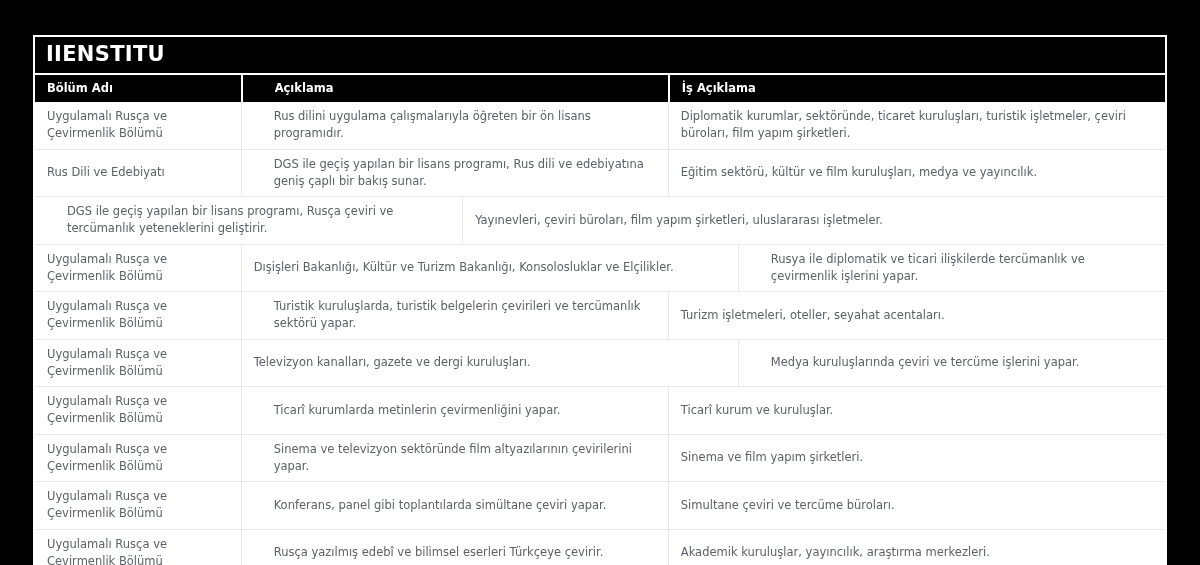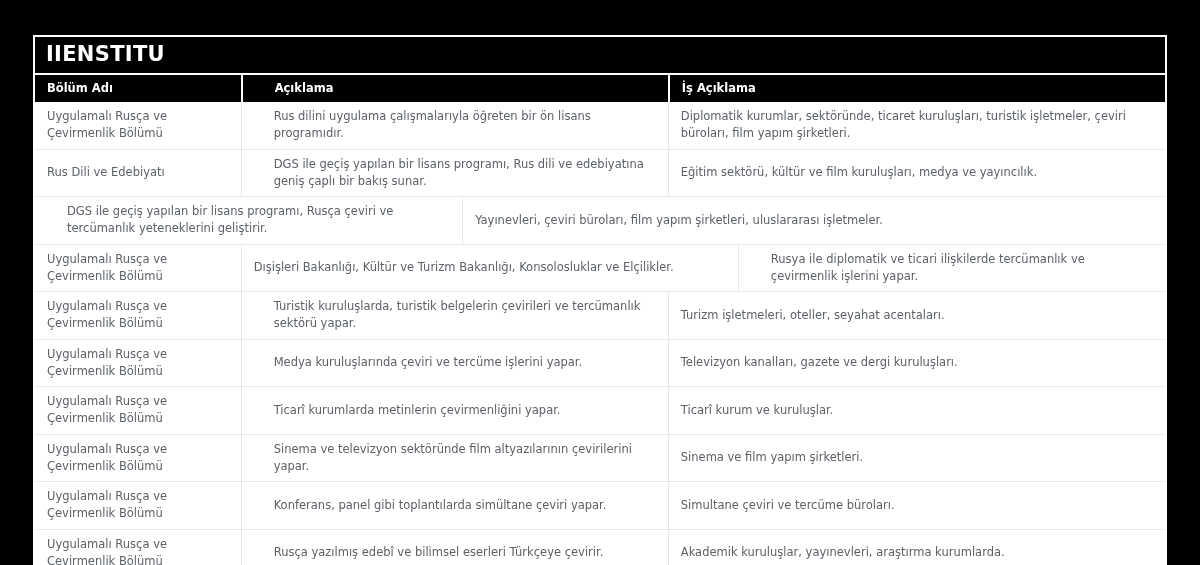--- a/index.html
+++ b/index.html
@@ -139,26 +139,26 @@
           <span>Turistik kuruluşlarda, turistik belgelerin çevirileri ve tercümanlık sektörü yapar.</span>
         </div>
         <div class="tcell c2">
           <span>Turizm işletmeleri, oteller, seyahat acentaları.</span>
         </div>
       </div>
       <div class="trow">
         <div class="tcell c0">
           <span>Uygulamalı Rusça ve Çevirmenlik Bölümü</span>
         </div>
+        <div class="tcell c2">
+          <span>Televizyon kanalları, gazete ve dergi kuruluşları.</span>
+        </div>
         <div class="tcell c1">
           <span>Medya kuruluşlarında çeviri ve tercüme işlerini yapar.</span>
         </div>
-        <div class="tcell c2">
-          <span>Televizyon kanalları, gazete ve dergi kuruluşları.</span>
-        </div>
       </div>
       <div class="trow">
         <div class="tcell c0">
           <span>Uygulamalı Rusça ve Çevirmenlik Bölümü</span>
         </div>
         <div class="tcell c1">
           <span>Ticarî kurumlarda metinlerin çevirmenliğini yapar.</span>
         </div>
         <div class="tcell c2">
           <span>Ticarî kurum ve kuruluşlar.</span>
@@ -187,17 +187,17 @@
         </div>
       </div>
       <div class="trow">
         <div class="tcell c0">
           <span>Uygulamalı Rusça ve Çevirmenlik Bölümü</span>
         </div>
         <div class="tcell c1">
           <span>Rusça yazılmış edebî ve bilimsel eserleri Türkçeye çevirir.</span>
         </div>
         <div class="tcell c2">
-          <span>Akademik kuruluşlar, yayınevleri, araştırma kurumlarda.</span>
+          <span>Akademik kuruluşlar, yayıncılık, araştırma merkezleri.</span>
         </div>
       </div>
     </div>
 </div>
 
 </body></html>

